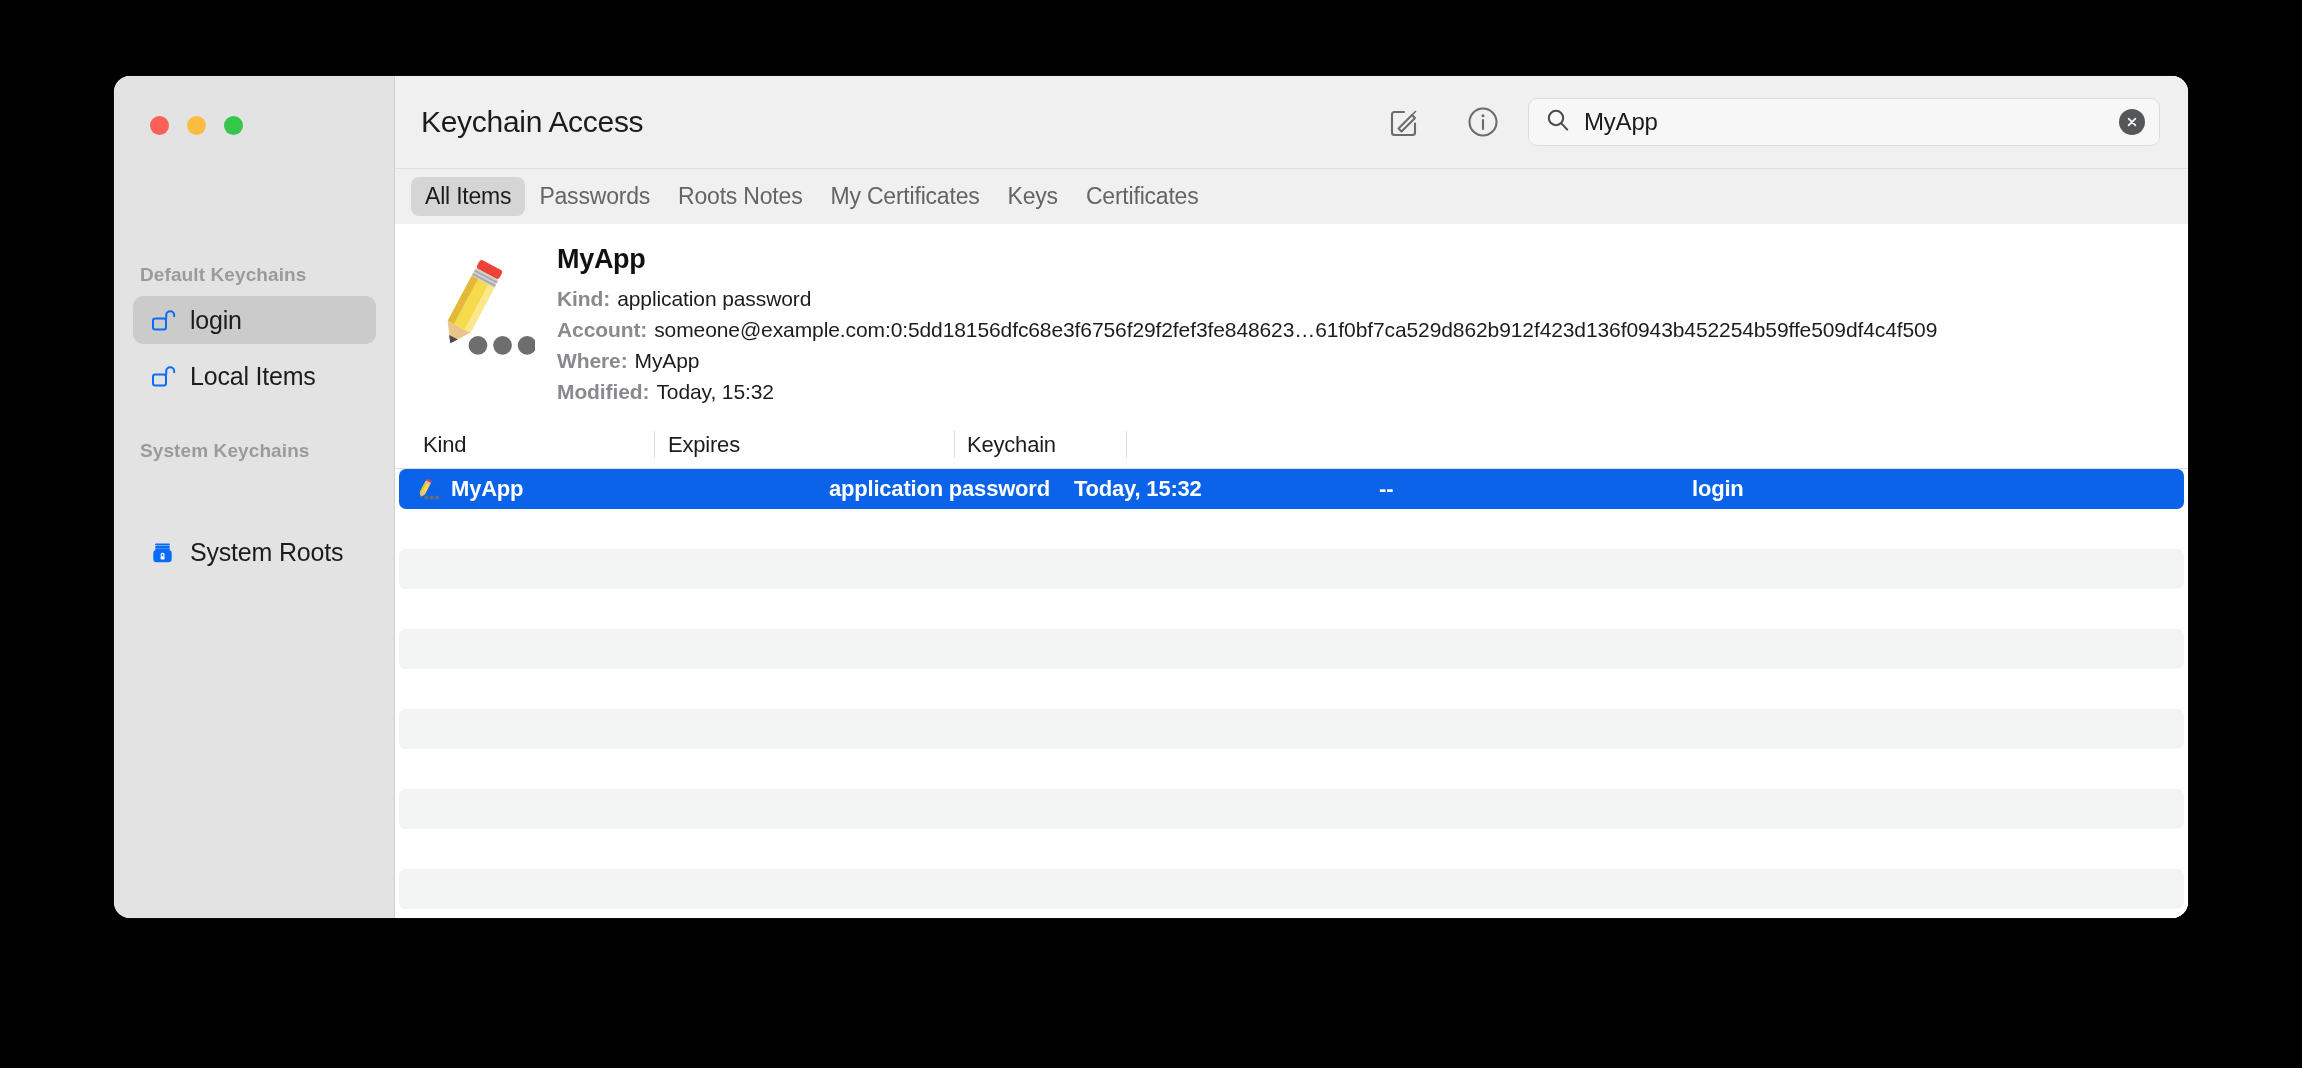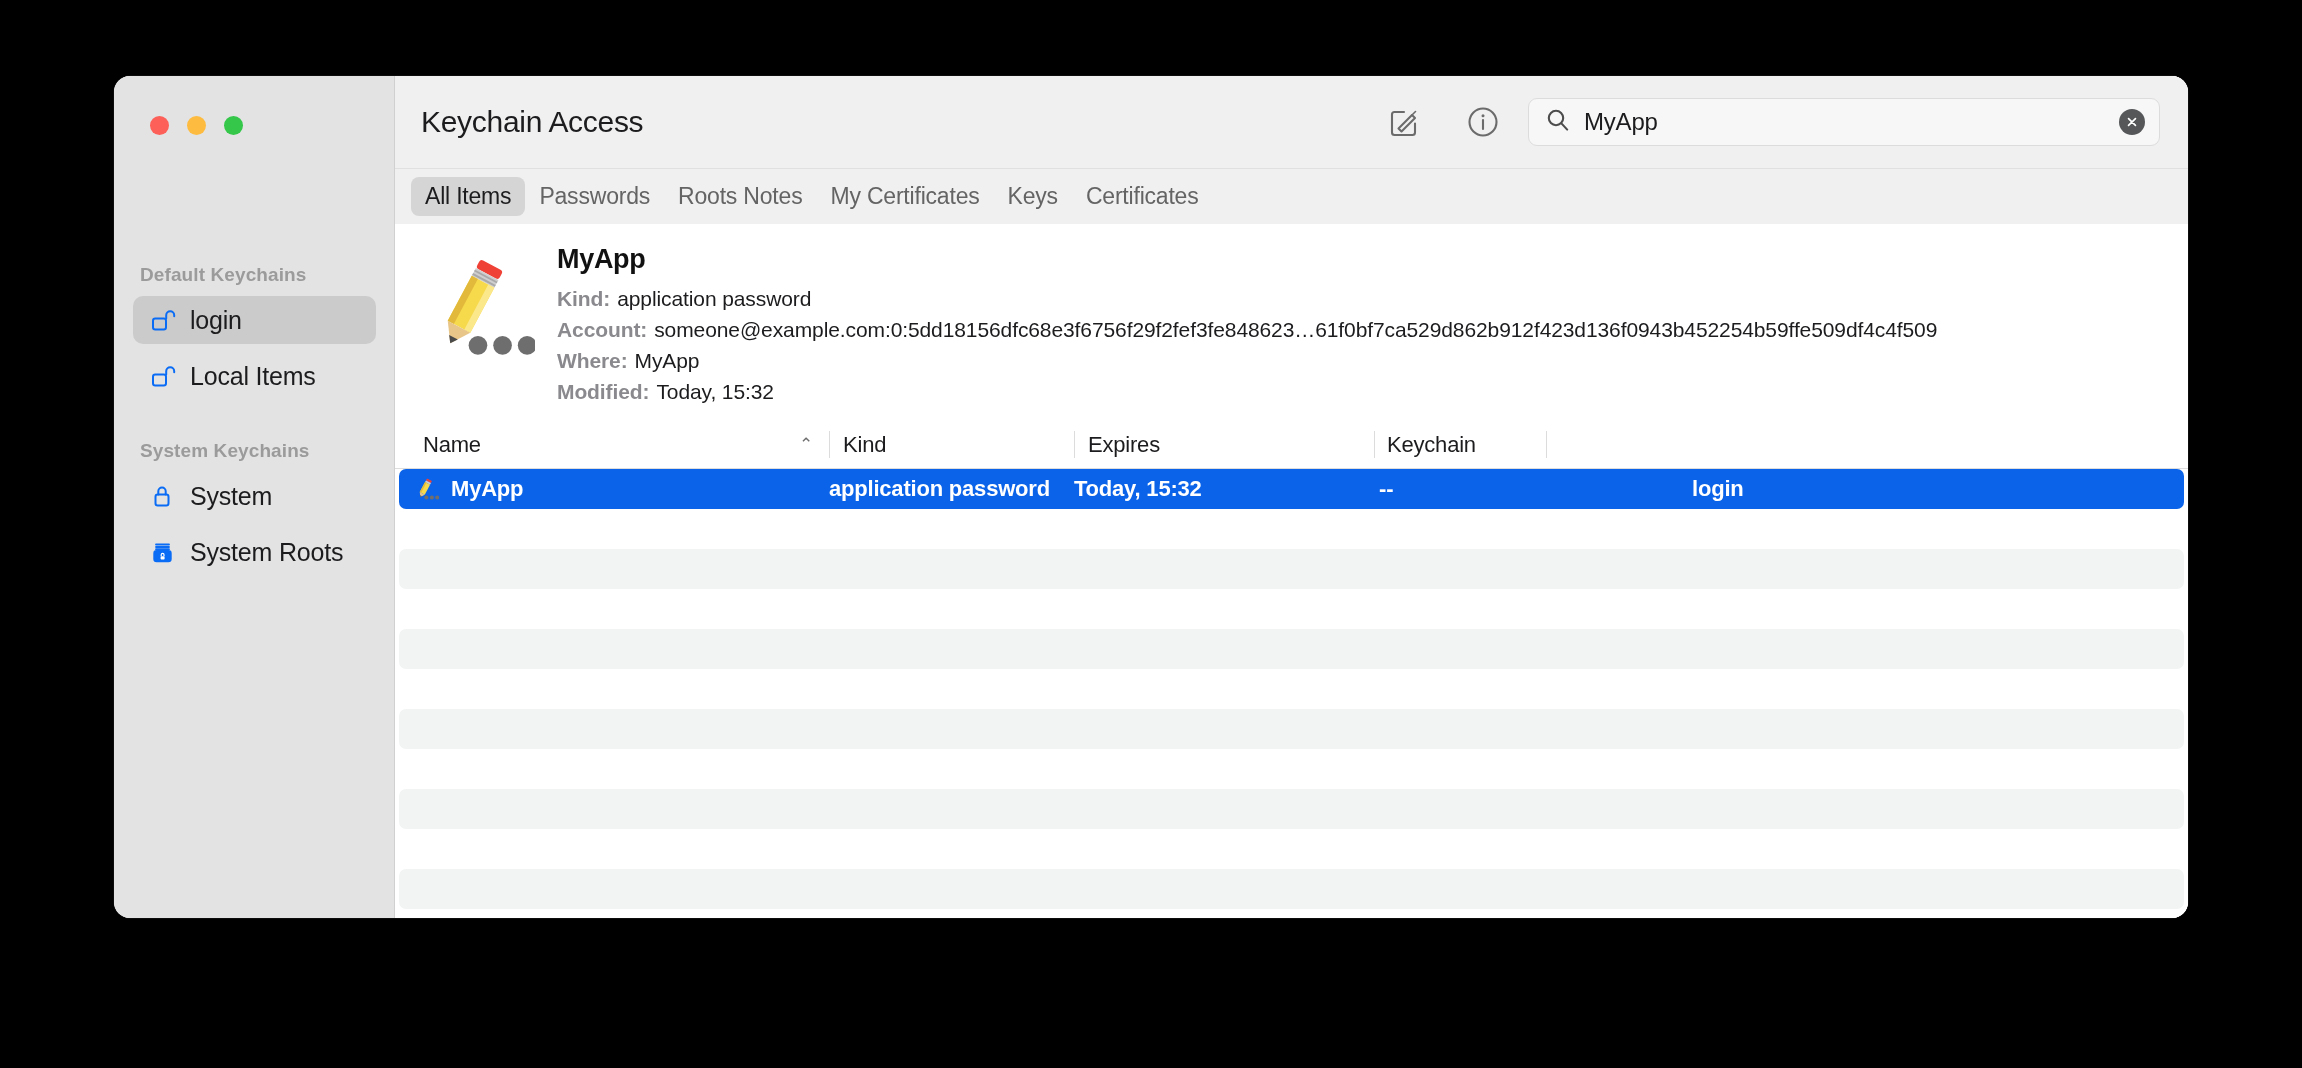--- a/index.html
+++ b/index.html
@@ -315,29 +315,20 @@
         <svg viewBox="0 0 26 26" width="26" height="26" fill="none" stroke="#0a6cf5" stroke-width="2">
           <rect x="3" y="11.5" width="13" height="11" rx="2.2"></rect>
           <path d="M16.2 11.5 V8.2 a4 4 0 0 1 8 0 V9.2" stroke-linecap="round"></path>
         </svg>
       </span>
       <span class="sb-label">Local Items</span>
     </div>
 
     <div id="grp-system" class="sb-group-title">System Keychains</div>
 
-    <div id="sb-system" class="sb-item">
-      <span class="sb-icon">
-        <svg viewBox="0 0 26 26" width="26" height="26" fill="none" stroke="#0a6cf5" stroke-width="2">
-          <rect x="5.5" y="11.5" width="13" height="11" rx="2.2"></rect>
-          <path d="M8.3 11.5 V8.2 a3.7 3.7 0 0 1 7.4 0 V11.5" stroke-linecap="round"></path>
-        </svg>
-      </span>
-      <span class="sb-label">System</span>
-    </div>
 
     <div id="sb-system-roots" class="sb-item">
       <span class="sb-icon">
         <svg viewBox="0 0 26 26" width="26" height="26" fill="none" stroke="#0a6cf5" stroke-width="1.8">
           <path d="M6 5.5 h13 M6 8 h13 M6 10.2 h13" stroke-linecap="round"></path>
           <rect x="4.2" y="12" width="16.6" height="10.4" rx="2.4" fill="#0a6cf5" stroke="#0a6cf5"></rect>
           <rect x="10.6" y="17.2" width="4" height="3.4" rx="0.8" fill="#ffffff" stroke="none"></rect>
           <path d="M11.2 17.2 v-1.4 a1.4 1.4 0 0 1 2.8 0 v1.4" stroke="#ffffff" stroke-width="1.2"></path>
         </svg>
       </span>
@@ -424,24 +415,20 @@
         <div class="field-row">
           <span class="field-label">Where:</span><span>MyApp</span>
         </div>
         <div class="field-row">
           <span class="field-label">Modified:</span><span>Today, 15:32</span>
         </div>
       </div>
     </div>
 
     <div id="col-header">
-      <div class="col-head c-name">
-        <span>Name</span>
-        <span class="sort-indicator">⌃</span>
-      </div>
       <div class="col-head c-kind">
         <span>Kind</span>
       </div>
       <div class="col-head c-expires">
         <span>Expires</span>
       </div>
       <div class="col-head c-keychain">
         <span>Keychain</span>
       </div>
       <div class="col-head c-tail"></div>

